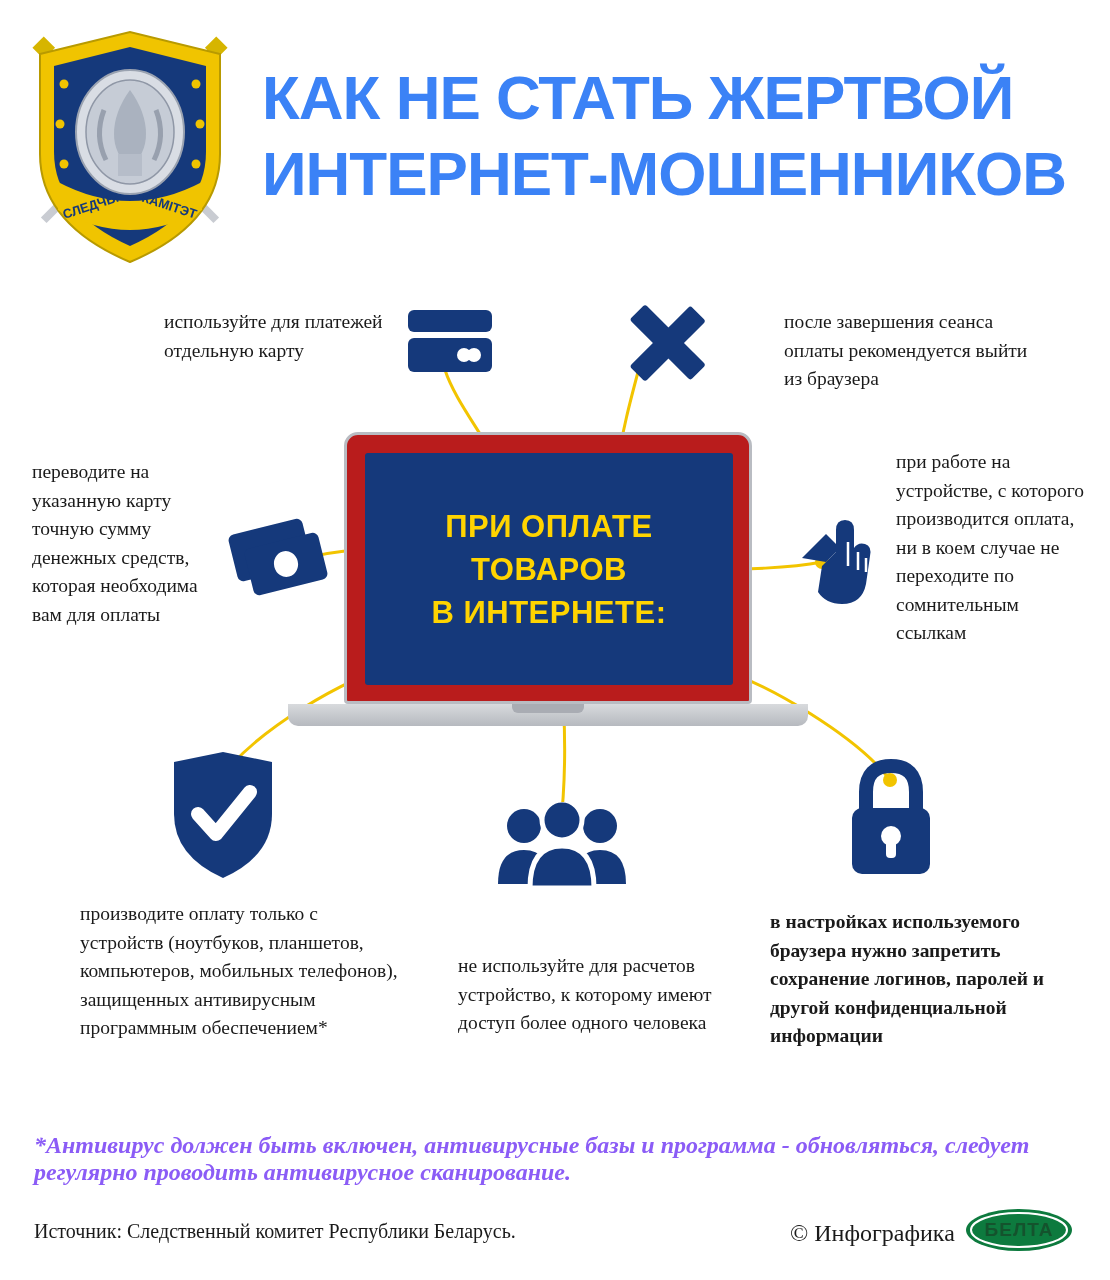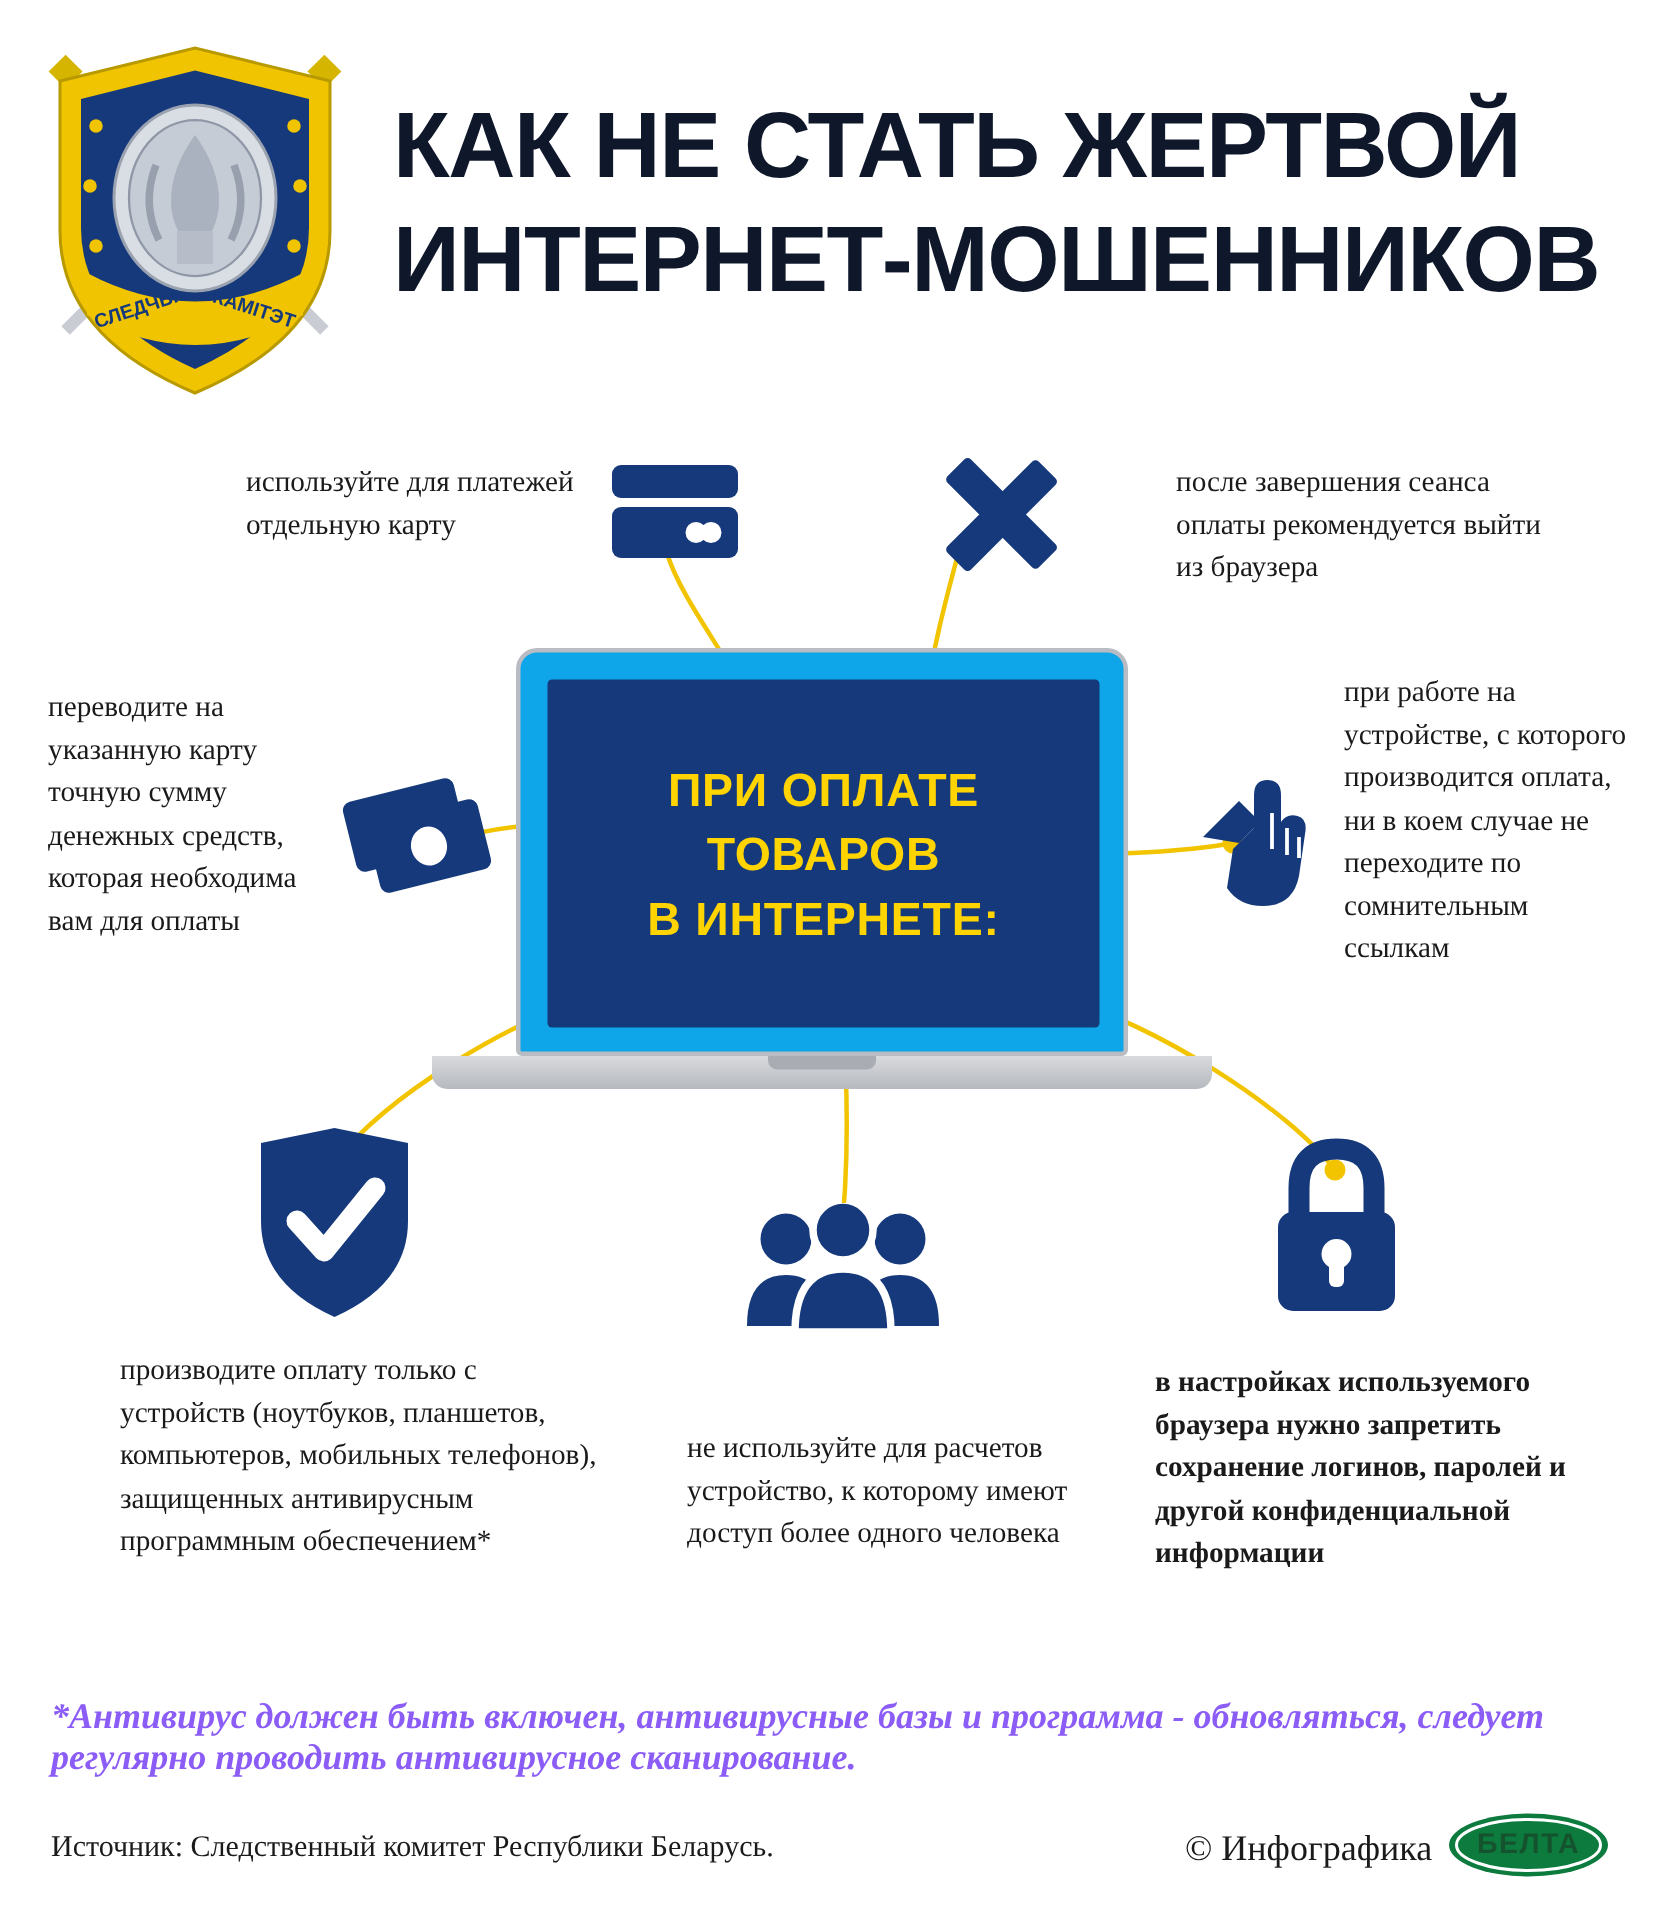--- a/index.html
+++ b/index.html
@@ -36,21 +36,21 @@
     left: 262px;
     top: 60px;
     width: 830px;
   }
   .title-line {
     font-family: "Liberation Sans", sans-serif;
     font-weight: bold;
     font-size: 62px;
     line-height: 76px;
     letter-spacing: -1px;
-    color: #0f172a;
+    color: #3b82f6;
     white-space: nowrap;
   }
 
   
   #canvas {
     position: absolute;
     left: 0; top: 280px;
     width: 1110px;
     height: 840px;
   }
@@ -68,21 +68,21 @@
     left: 288px;
     top: 152px;
     width: 520px;
     height: 310px;
   }
   #laptop-body {
     position: absolute;
     left: 56px; top: 0;
     width: 408px;
     height: 272px;
-    background: #0ea5e9;
+    background: #b91c1c;
     border: 3px solid #b9bcc2;
     border-radius: 14px 14px 4px 4px;
   }
   #laptop-screen {
     position: absolute;
     left: 18px; top: 18px;
     width: 368px;
     height: 232px;
     background: #15397b;
     border-radius: 3px;

